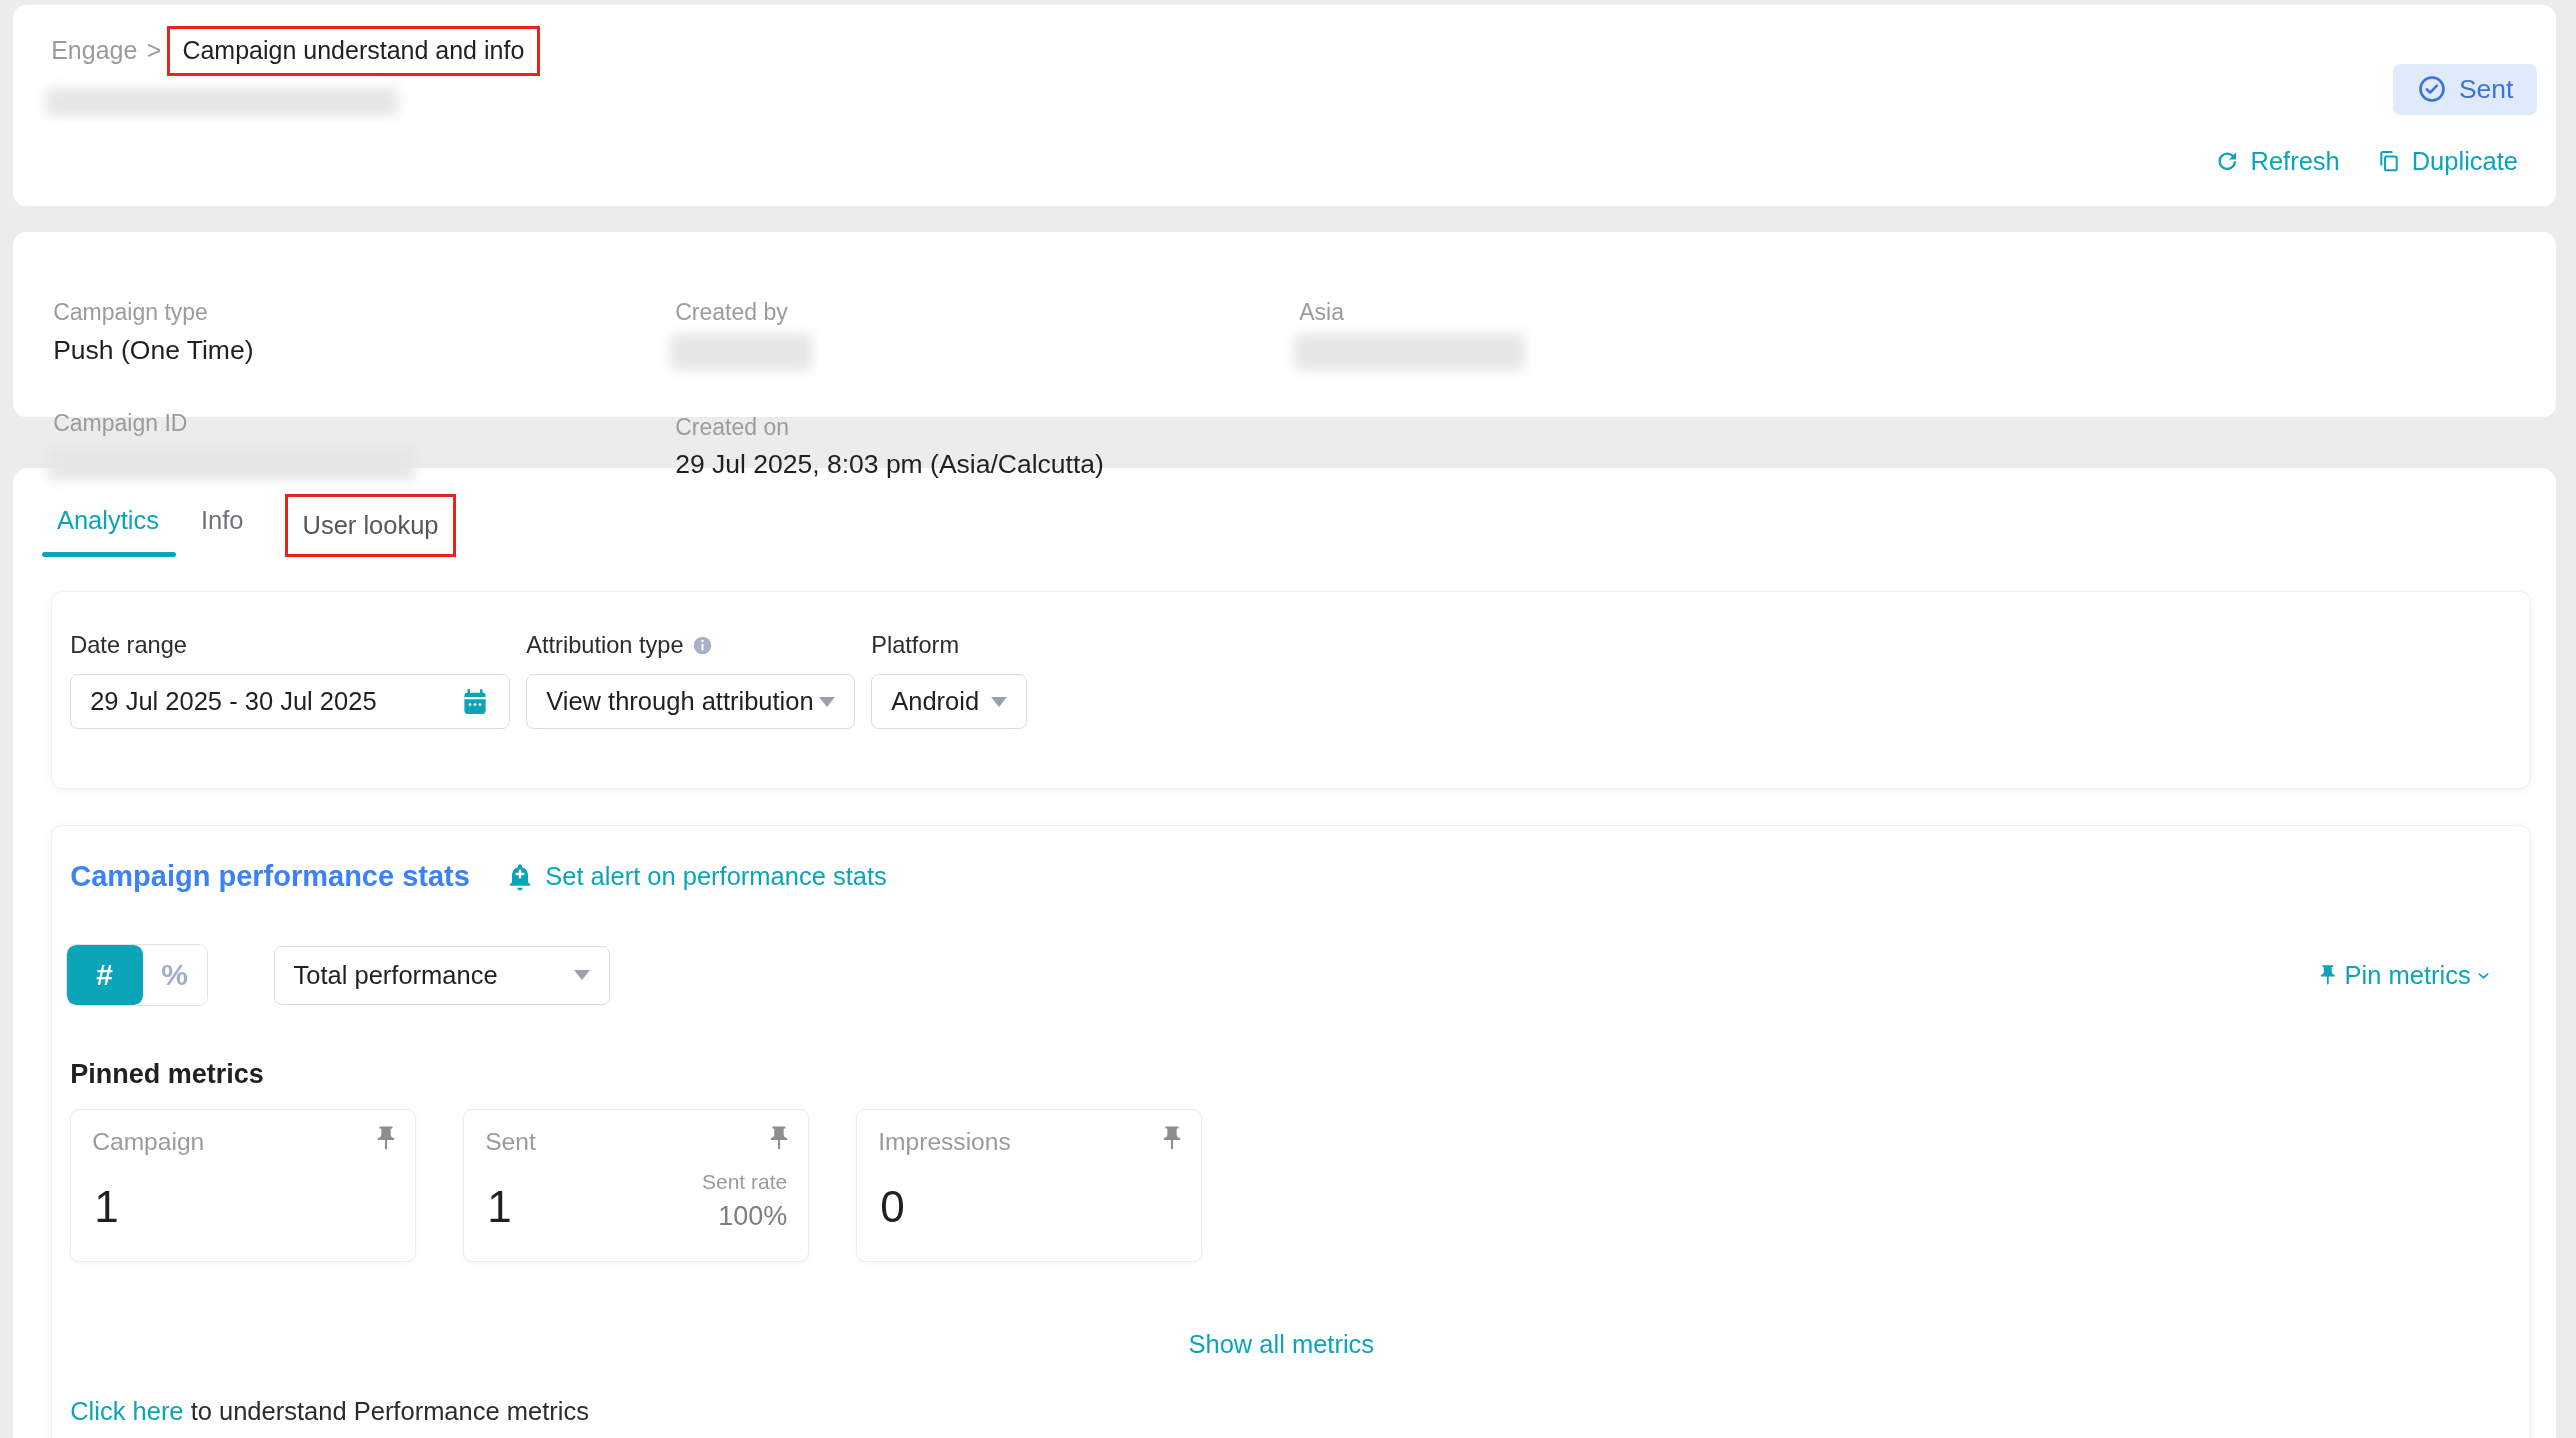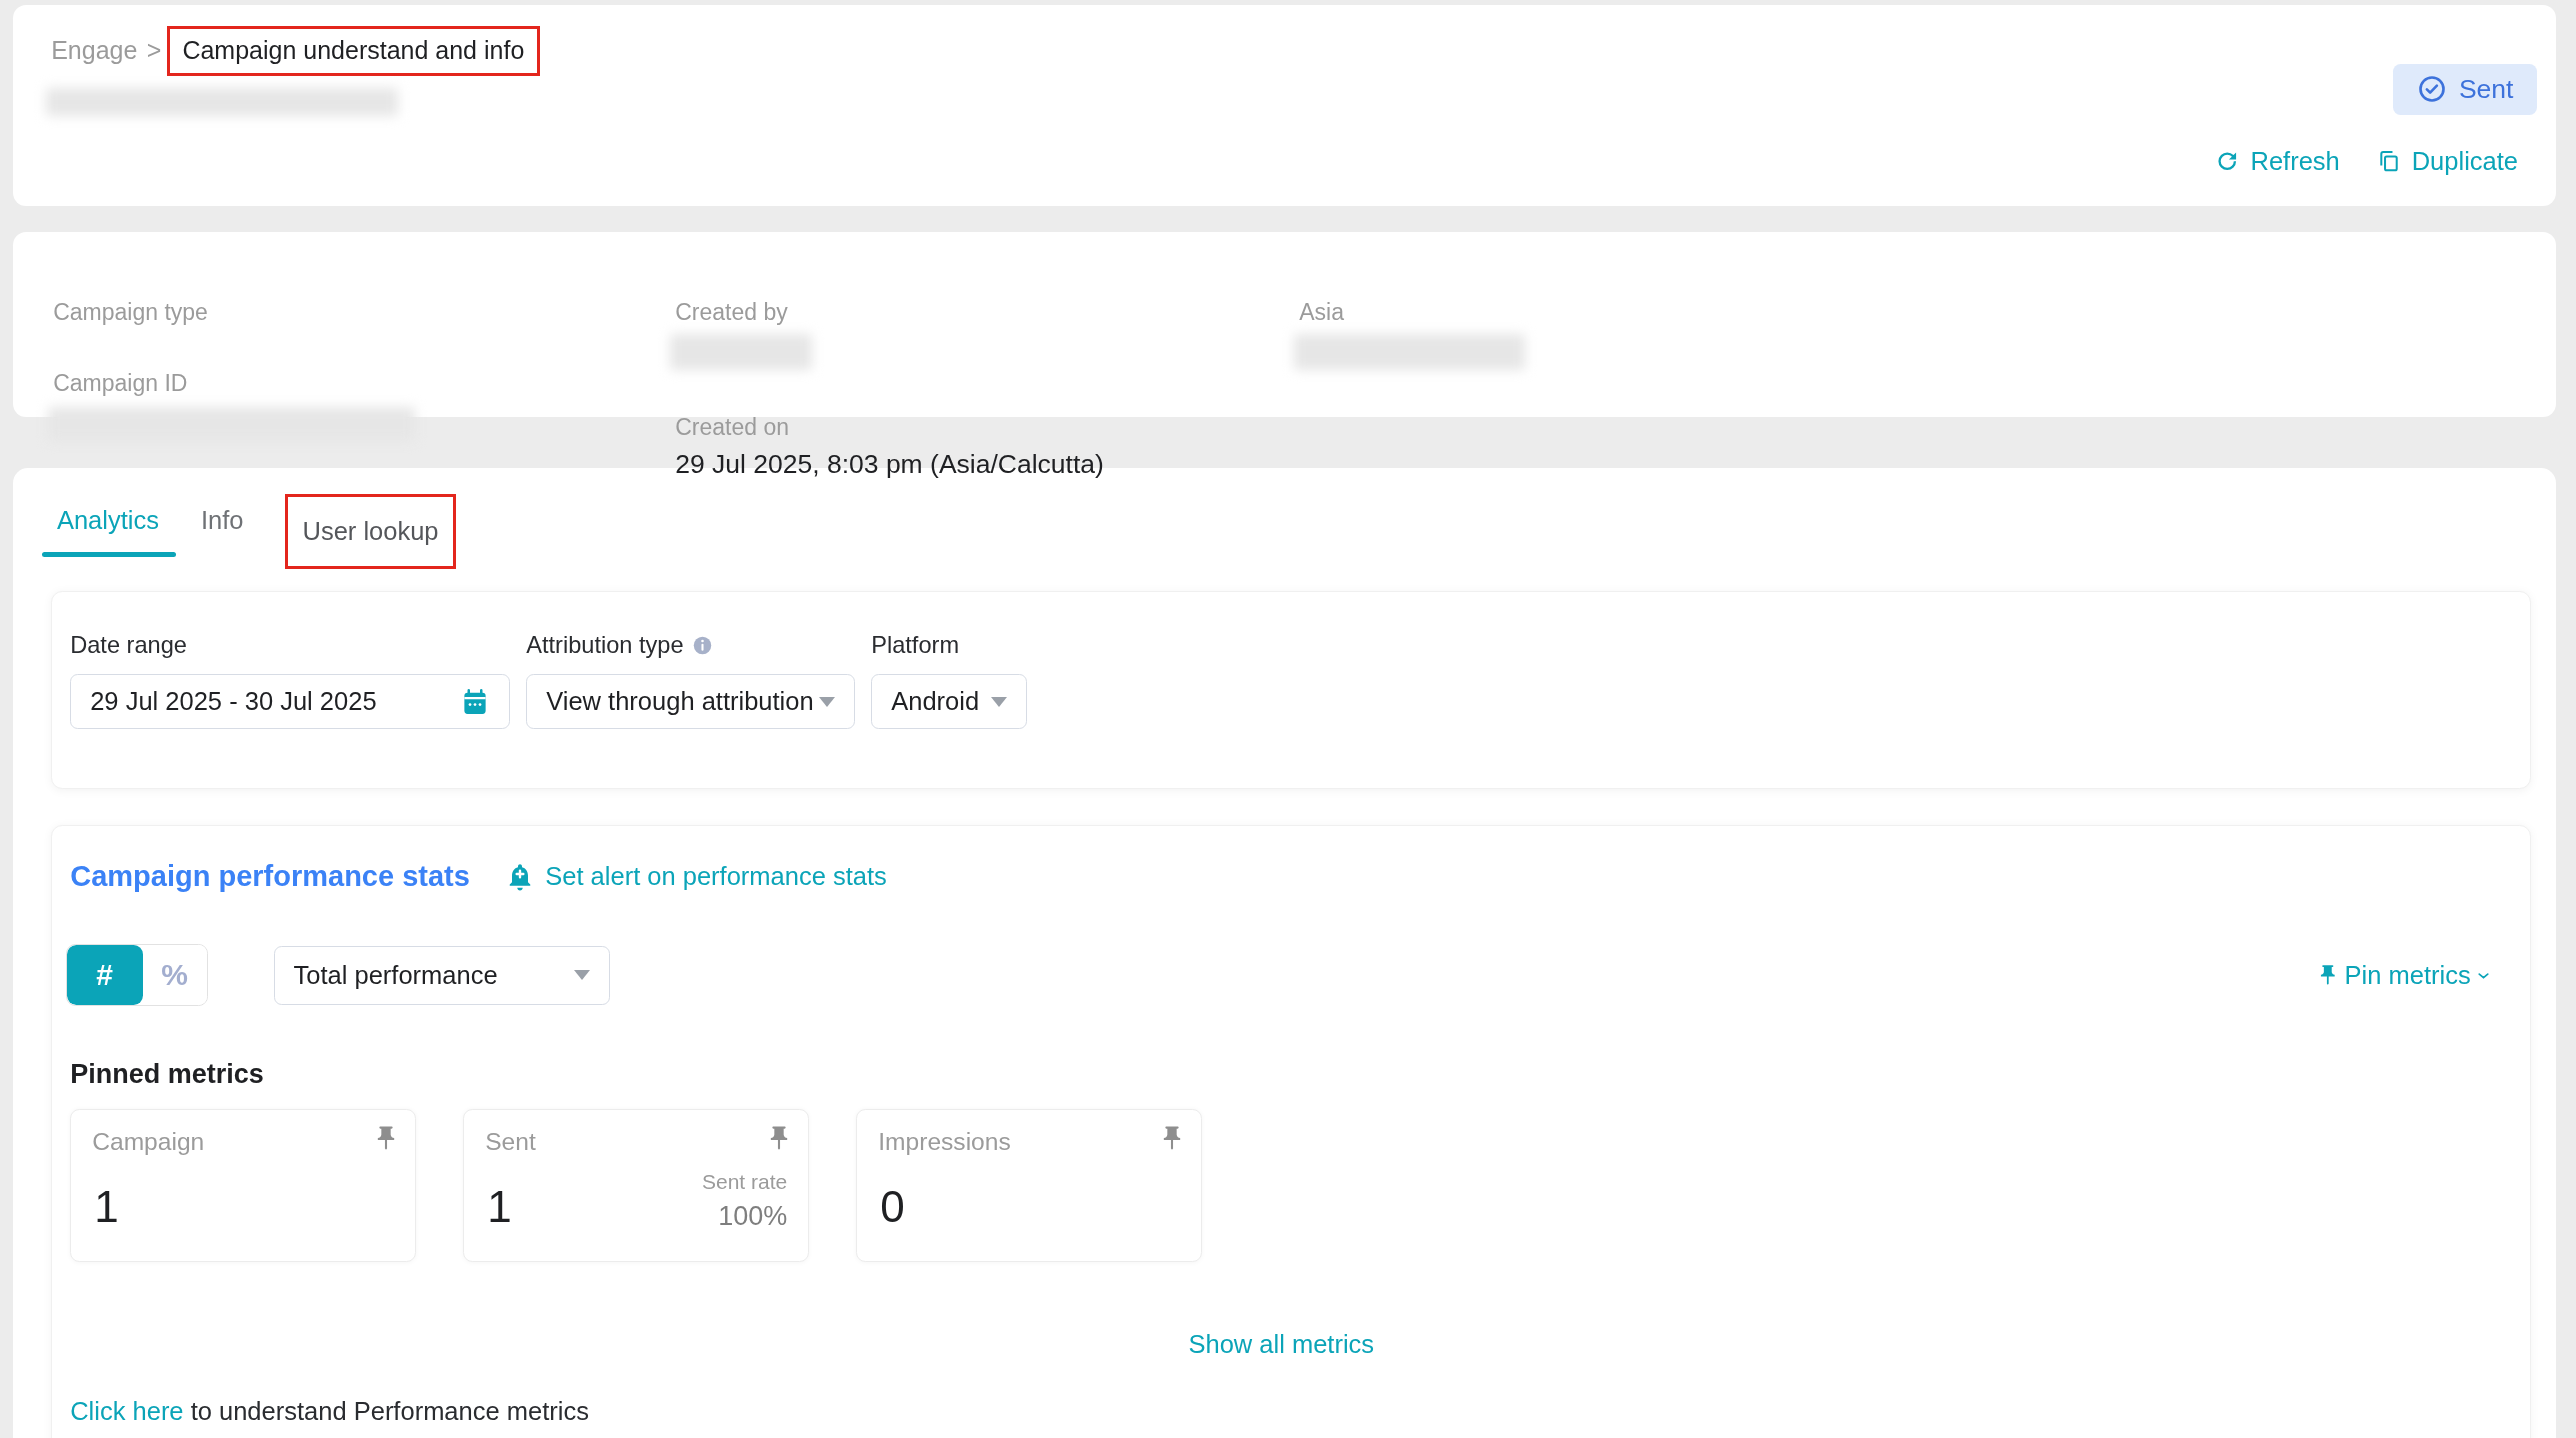--- a/index.html
+++ b/index.html
@@ -39,21 +39,21 @@
   .bar-team        { width: 231px; height: 36px; margin-top: 7.6px;  margin-left: -5.7px; }
 
   
   .main-card { margin: 51px 20px 0 13.2px; height: 1049px; border-radius: 15px; padding: 38px 24.6px 0 38px; }
 
   .tabs { position: relative; display: flex; align-items: flex-start; gap: 42px; height: 51px; margin-left: 5.7px; }
   .tab { font-size: 25.5px; color: #6F7276; cursor: pointer; }
   .tab-active { color: #0BA4B8; }
   .tab-underline { position: absolute; left: -15px; bottom: 0; width: 134px; height: 5.7px;
     background: #0BA4B8; border-radius: 3.8px; }
-  .tab-boxed { border: 3.8px solid #E3261D; padding: 20px 14px; margin-top: -12.3px; color: #54565A; text-align: center; }
+  .tab-boxed { border: 3.8px solid #E3261D; padding: 14px 14px; margin-top: -12.3px; color: #54565A; text-align: center; }
 
   .inner-card { border: 0.9px solid #F0F0F0; border-radius: 11.3px; box-shadow: 0 1.9px 9.4px rgba(0,0,0,0.05); background: #fff; }
 
   
   .filter-card { margin-top: 34px; padding: 40px 0 59px 18px; display: flex; gap: 16px; }
   .field-label { display: block; font-size: 23.6px; color: #2A2C30; margin-bottom: 15px; }
   .field-label-row { display: flex; align-items: center; gap: 8.5px; margin-bottom: 15px; }
   .field-label-row span { font-size: 23.6px; color: #2A2C30; }
   .control { height: 55px; border: 0.9px solid #D7DCE5; border-radius: 7.6px; background: #fff;
     display: flex; align-items: center; padding: 0 19px; font-size: 25.5px; color: #1F2023; cursor: pointer; }
@@ -135,20 +135,21 @@
       </span>
       <span>Duplicate</span>
     </span>
   </div>
 </div>
 
 <div class="card info-card">
   <div class="info-col1">
     <div class="info-item">
       <div class="info-label">Campaign type</div>
+      <div class="info-value">Push (One Time)</div>
     </div>
     <div class="info-item">
       <div class="info-label">Campaign ID</div>
       <div class="redacted bar-campaign-id"></div>
     </div>
   </div>
   <div class="info-col2">
     <div class="info-item">
       <div class="info-label">Created by</div>
       <div class="redacted bar-created-by"></div>

